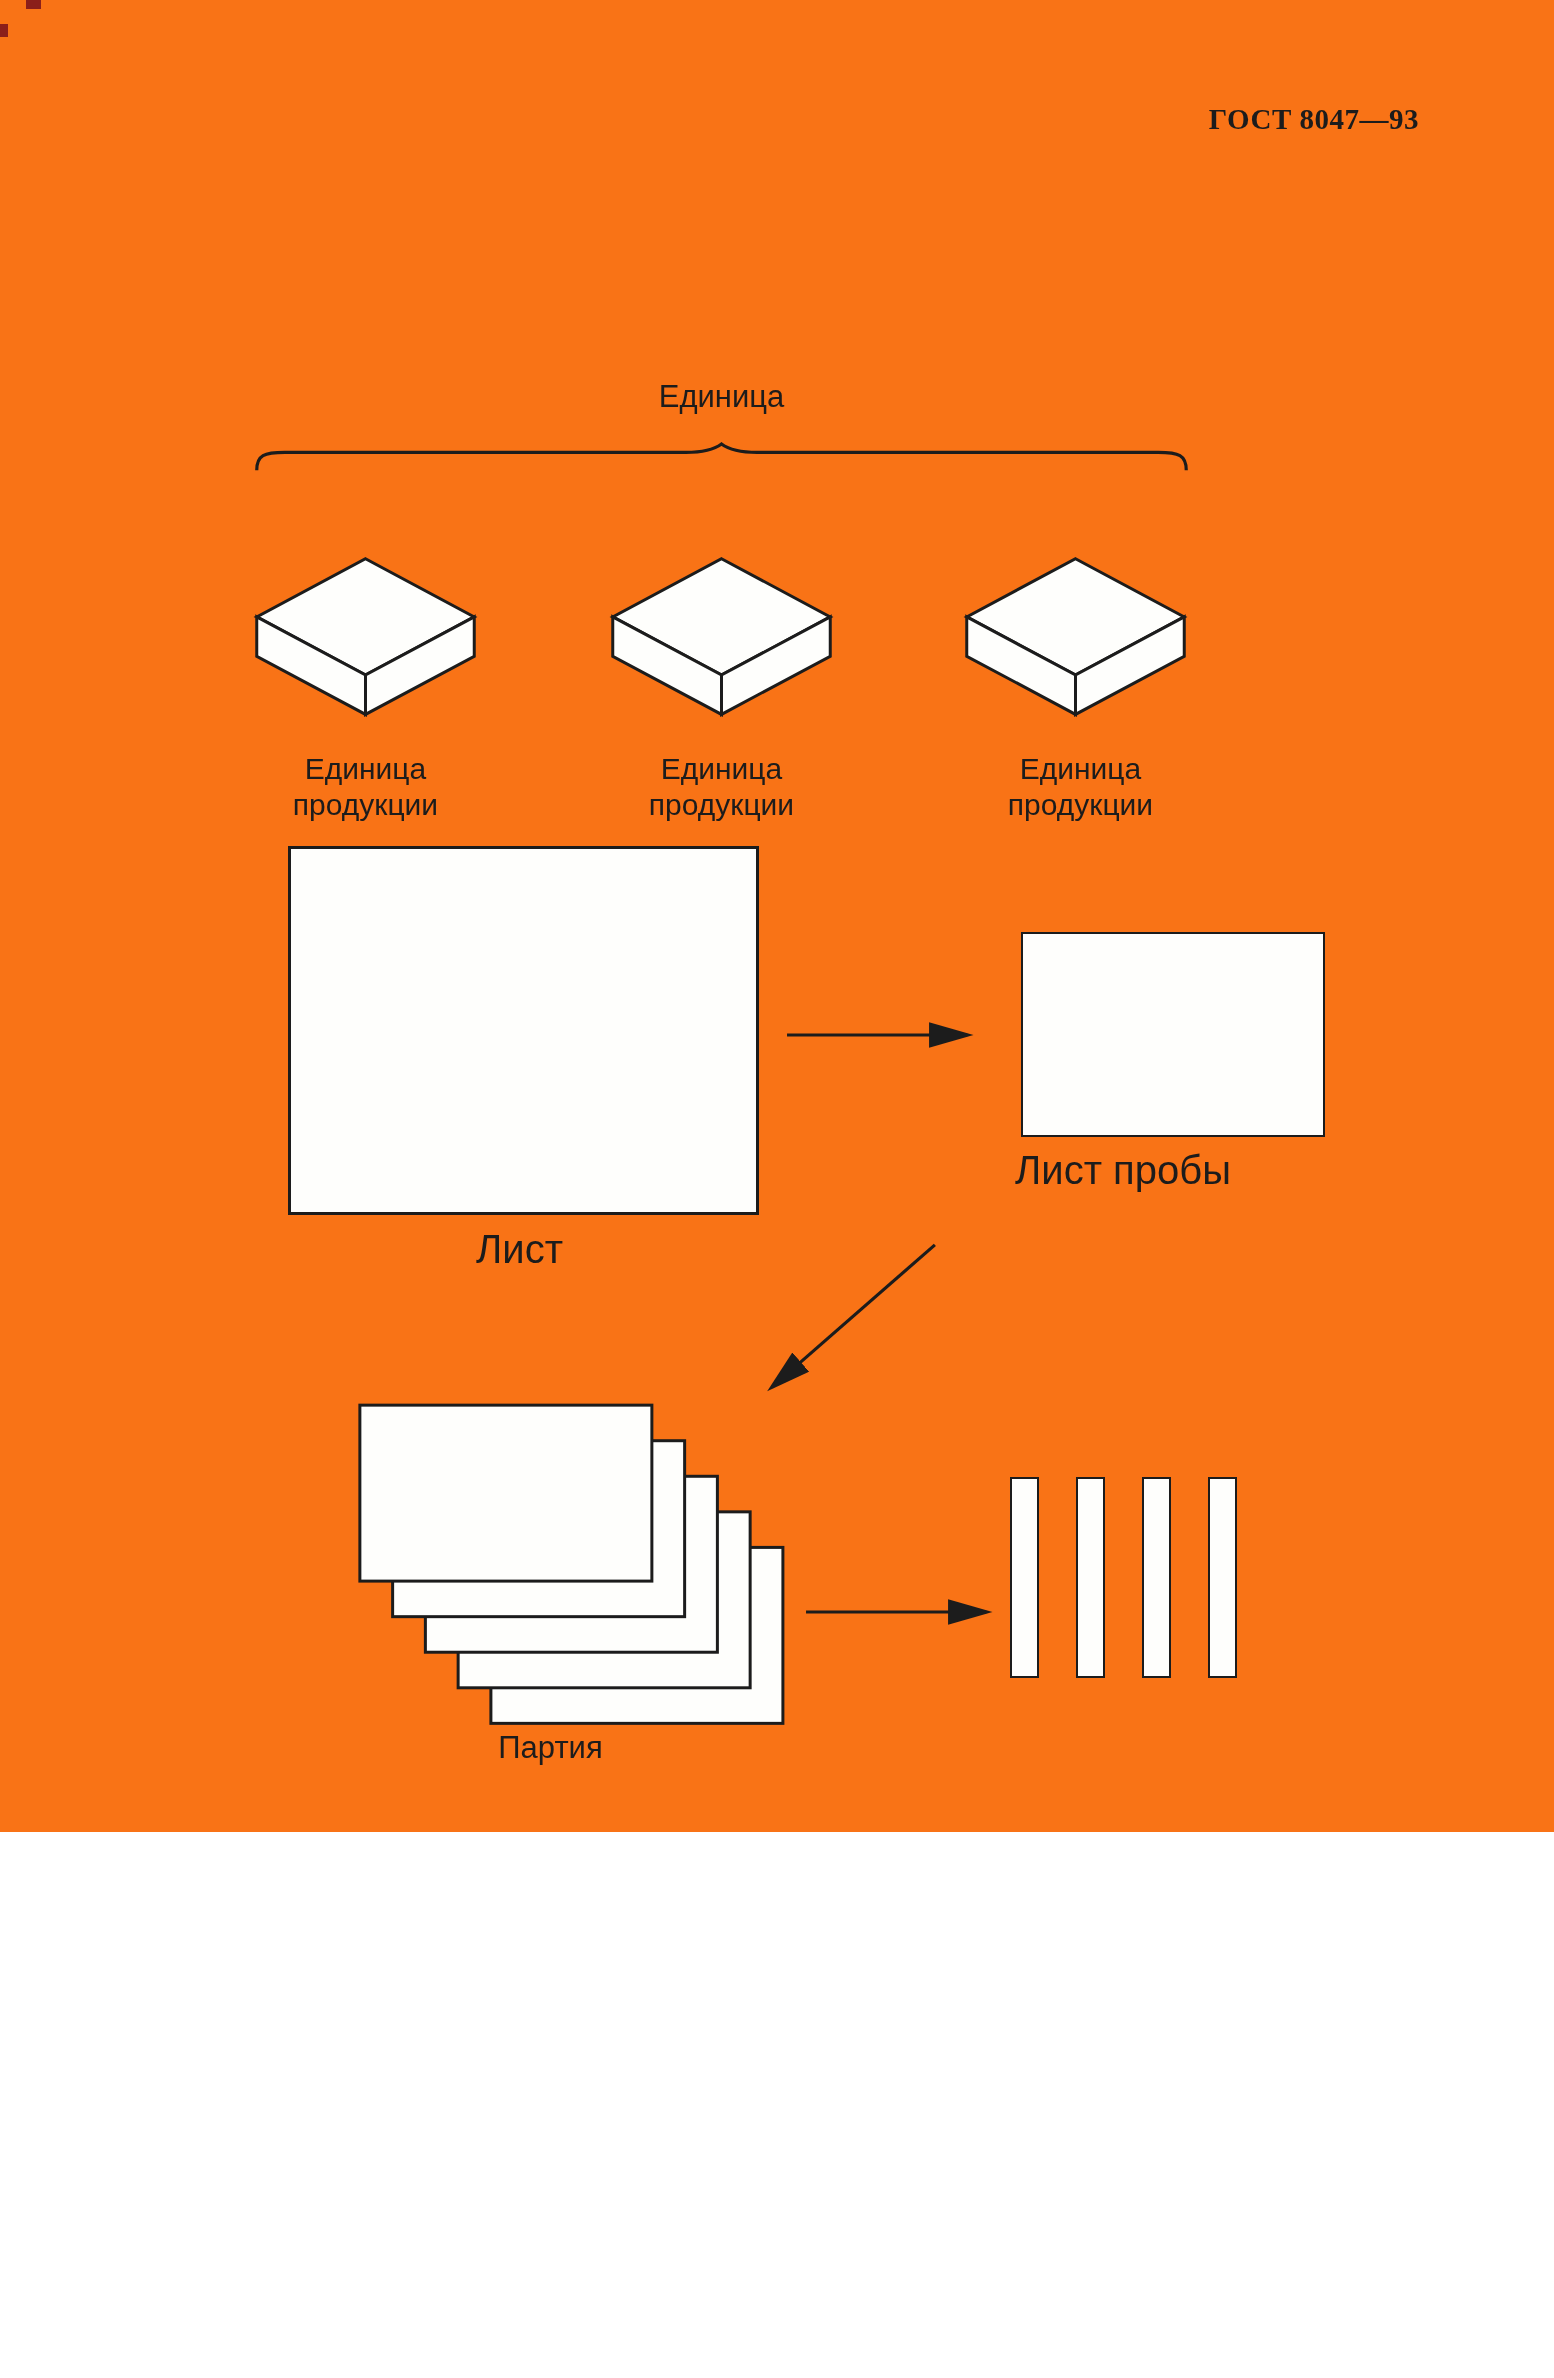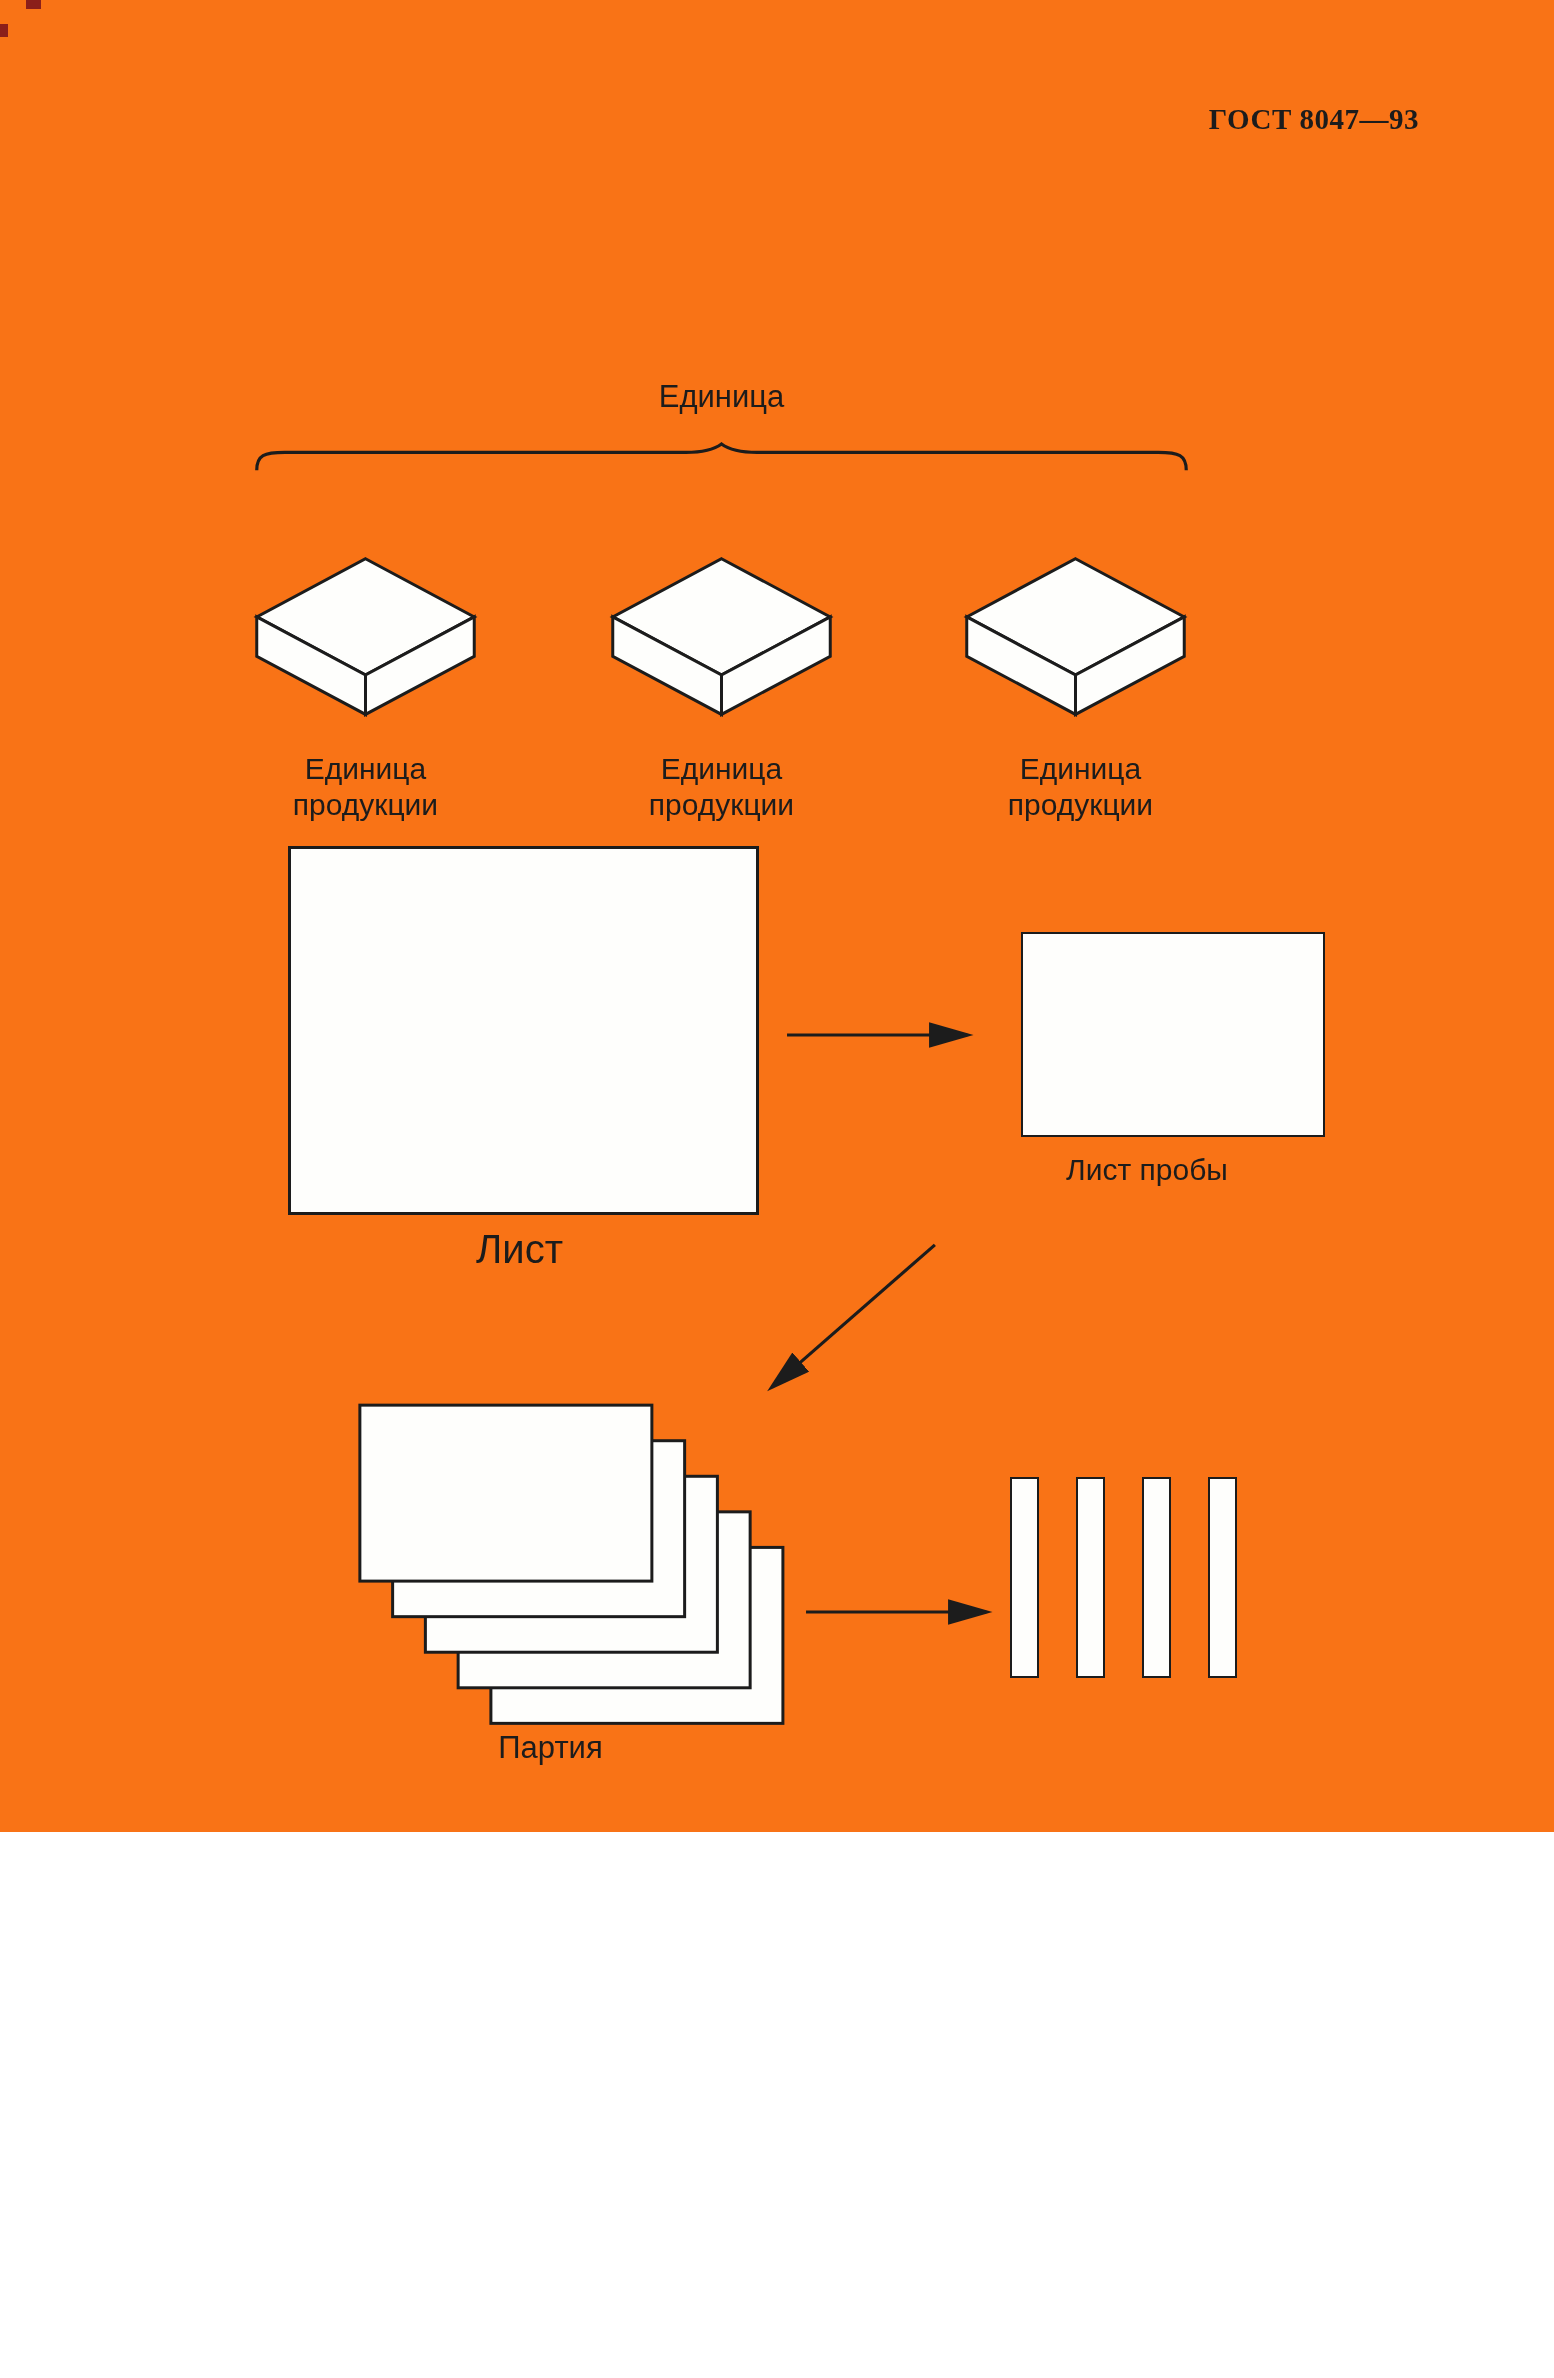--- a/index.html
+++ b/index.html
@@ -40,21 +40,21 @@
   .unit-label-3{left:954px;}
   .rect{
     box-sizing:border-box;
     background:#fefefc;
     border:2.8px solid #1c1c1c;
   }
   .sheet-rect{left:288px;top:846px;width:471px;height:369px;border-width:3.7px;}
   .sheet-label{top:1231px;left:426px;width:187px;font-size:40px;}
   .arrow-1{left:785px;top:1021px;}
   .sample-sheet-rect{left:1021px;top:932px;width:304px;height:205px;}
-  .sample-sheet-label{top:1152px;left:1004px;width:286px;font-size:30px;}
+  .sample-sheet-label{top:1152px;left:980px;width:286px;font-size:40px;}
   .arrow-diag{left:742px;top:1239px;}
   .stack{left:358px;top:1403px;}
   .sample-label{top:1730px;left:457px;width:187px;font-size:31px;}
   .arrow-2{left:804px;top:1598px;}
   .strips{
     left:1010px;top:1477px;
     display:flex;gap:37px;
   }
   .strip{
     box-sizing:border-box;

